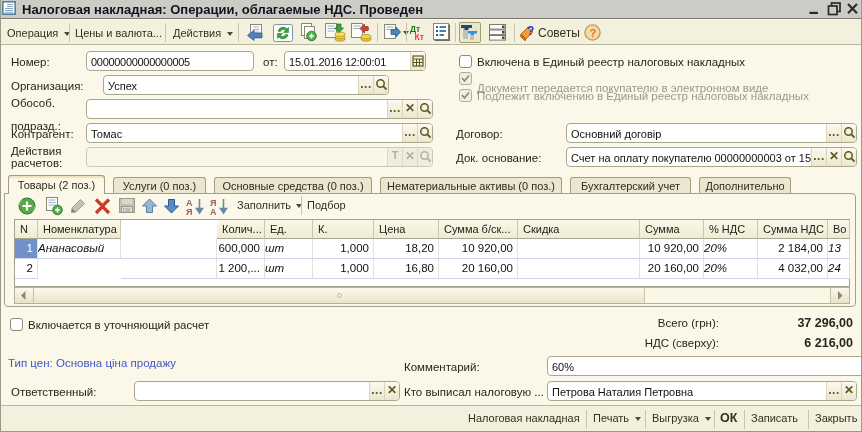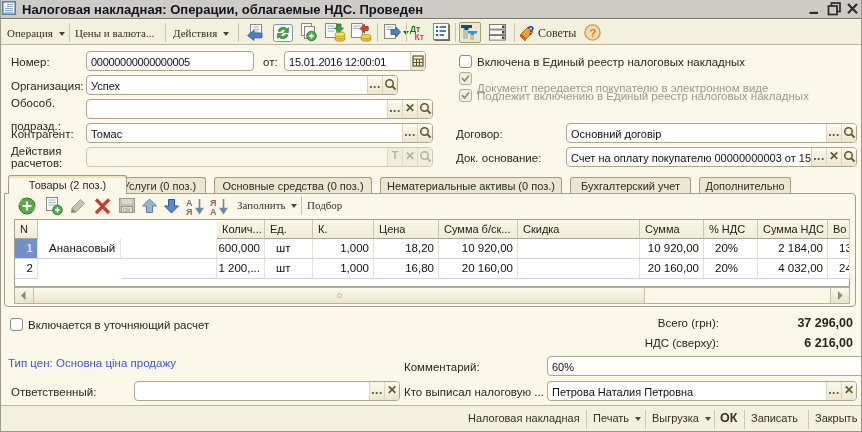--- a/index.html
+++ b/index.html
@@ -3,21 +3,21 @@
 <meta charset="utf-8">
 <style>
 * { margin:0; padding:0; box-sizing:border-box; }
 html,body { width:862px; height:432px; overflow:hidden; }
 body { font-family:"Liberation Sans", sans-serif; font-size:11.5px; color:#202020;
   background:#fbf8ea; position:relative; border:1px solid #9b998a; border-top:none; }
 .abs { position:absolute; }
 #title { left:0; top:0; width:860px; height:19px; background:#cccbc6; border-bottom:1px solid #777770; }
 #title .txt { position:absolute; left:28px; top:2px; font-weight:bold; font-size:13px; color:#13131f; }
 #tbar { left:0; top:20px; width:860px; height:25px; background:#f3f0de; border-bottom:1px solid #b9b6a0; }
-.tbtn { position:absolute; top:6px; height:16px; line-height:15px; color:#33321f; font-size:11px; white-space:nowrap;font-family:Liberation Serif, serif; }
+.tbtn { position:absolute; top:6px; height:16px; line-height:15px; color:#33321f; font-size:11px; white-space:nowrap; }
 .tsep { position:absolute; top:3px; width:1px; height:19px; background:#c9c6b0; }
 .caret { display:inline-block; width:0; height:0; border-left:3.5px solid transparent; border-right:3.5px solid transparent; border-top:4px solid #4b4a38; vertical-align:1px; margin-left:4px; }
 .lbl { position:absolute; color:#27261a; font-size:11.5px; white-space:nowrap; }
 .fld { position:absolute; height:20px; background:#fff; border:1px solid #aaa78b; border-radius:4px; overflow:hidden; font-size:11.5px; }
 .fld .tx { position:absolute; left:4px; top:3.5px; white-space:nowrap; color:#111; font-size:11px; }
 .fbtns { position:absolute; right:0; top:0; bottom:0; display:flex; }
 .fbtn { position:relative; width:15px; height:100%; background:linear-gradient(#fbf9f0,#ebe6ce); border-left:1px solid #d9d5b8; color:#5e5920; font-size:11px; text-align:center; font-weight:bold; }
 .fbtn span { position:absolute; left:0; right:0; top:1px; }
 .fbtn .dots { top:-2px; letter-spacing:0.5px; font-size:12px; line-height:20px; }
 .fbtn .ex { font-size:12px; }
@@ -29,21 +29,21 @@
 .cbl { position:absolute; font-size:11.5px; color:#27261a; white-space:nowrap; }
 .cbl.dis { color:#9c998a; }
 .tab { position:absolute; top:177px; height:17px; background:#eae6d0; border:1px solid #a09d84; border-bottom:none; border-radius:3px 3px 0 0; text-align:center; font-size:11px; color:#2c2b1d; line-height:16px; }
 .tab.act { top:175px; height:19px; background:#fbf8ea; z-index:5; line-height:18px; box-shadow:inset 0 2px 0 #f2e4b8; }
 #panel { left:3px; top:193px; width:852px; height:114px; border:1px solid #a3a083; border-radius:0 4px 4px 4px; background:#fbf8ea; }
 .pic { position:absolute; top:3px; }
 #tbl { position:absolute; left:9px; top:25px; width:836px; height:68px; background:#fff; border:1px solid #a5a28c; }
 .hd { position:absolute; top:0; height:19px; background:linear-gradient(#faf7e8,#eeebd5); border-right:1px solid #c8c5b0; border-bottom:1px solid #a8a590; font-size:11px; color:#23221a; line-height:19px; padding-left:5px; overflow:hidden; white-space:nowrap; }
 .cell { position:absolute; height:20px; font-size:11.5px; line-height:19px; color:#111; border-right:1px solid #e5e2d4; border-bottom:1px solid #ccd3e5; overflow:hidden; white-space:nowrap; }
 .rt { text-align:right; padding-right:4px; }
-.lt { padding-left:11px; }
+.lt { padding-left:0;font-style:italic; }
 #hscroll { position:absolute; left:9px; top:93px; width:836px; height:17px; background:#faf7e6; border:1px solid #b5b29a; }
 .sarr { position:absolute; top:0; width:19px; height:15px; background:linear-gradient(#faf8ec,#e8e3c8); border-right:1px solid #c5c2a8; border-left:1px solid #c5c2a8; }
 #btm { left:0; top:405px; width:860px; height:26px; border-top:1px solid #b9b6a0; background:#f3f0de; }
 .bb { position:absolute; top:6px; font-size:11px; color:#33321f; white-space:nowrap; }
 .blue { color:#4156c8; }
 .bold { font-weight:bold; }
 .rlbl { position:absolute; text-align:right; font-size:11.5px; color:#27261a; white-space:nowrap; }
 </style>
 </head>
 <body>
@@ -188,21 +188,21 @@
       <div class="fbtn"><svg width="13" height="13" style="margin-top:3px">
           <rect x="1" y="1" width="10" height="10" fill="none" stroke="#5e5920" stroke-width="1.2"></rect>
           <line x1="1" y1="4" x2="11" y2="4" stroke="#5e5920"></line>
           <line x1="4.5" y1="4" x2="4.5" y2="11" stroke="#5e5920"></line>
           <line x1="7.5" y1="4" x2="7.5" y2="11" stroke="#5e5920"></line>
           <line x1="1" y1="7.5" x2="11" y2="7.5" stroke="#5e5920"></line>
         </svg></div>
     </div>
   </div>
 <span class="lbl" style="left:10px;top:80px">Организация:</span>
-<div class="fld" style="left:85px;top:75px;width:312px">
+<div class="fld" style="left:102px;top:75px;width:286px">
     <span class="tx">Успех</span>
   <div class="fbtns">
       <div class="fbtn">
         <span class="dots">...</span>
       </div>
       <div class="fbtn"><svg width="13" height="15" style="margin-top:2px">
           <circle cx="5.5" cy="5.5" r="3.7" fill="none" stroke="#5e5920" stroke-width="1.5"></circle>
           <line x1="8.2" y1="8.2" x2="11.5" y2="11.5" stroke="#5e5920" stroke-width="1.8"></line>
         </svg></div>
     </div>
@@ -290,21 +290,21 @@
       <div class="fbtn">
         <span class="ex">✕</span>
       </div>
       <div class="fbtn"><svg width="13" height="15" style="margin-top:2px">
           <circle cx="5.5" cy="5.5" r="3.7" fill="none" stroke="#5e5920" stroke-width="1.5"></circle>
           <line x1="8.2" y1="8.2" x2="11.5" y2="11.5" stroke="#5e5920" stroke-width="1.8"></line>
         </svg></div>
     </div>
   </div>
 
-<div class="tab act" style="left:7px;width:119px">Товары (2 поз.)</div>
+<div class="tab act" style="left:7px;width:97px">Товары (2 поз.)</div>
 <div class="tab" style="left:112px;width:93px">Услуги (0 поз.)</div>
 <div class="tab" style="left:213px;width:158px">Основные средства (0 поз.)</div>
 <div class="tab" style="left:379px;width:182px">Нематериальные активы (0 поз.)</div>
 <div class="tab" style="left:569px;width:121px">Бухгалтерский учет</div>
 <div class="tab" style="left:698px;width:92px">Дополнительно</div>
 
 <div id="panel" class="abs">
 
   <svg class="pic" style="left:13px" width="19" height="19">
     <circle cx="9" cy="9" r="8" fill="#5aa84a" stroke="#2a7a22" stroke-width="1"></circle>
@@ -354,20 +354,21 @@
   <svg class="pic" style="left:205px" width="20" height="19">
     <text x="0" y="8.5" font-size="9" font-weight="bold" fill="#a05a5a" font-family="Liberation Sans">Я</text>
     <text x="0" y="17.5" font-size="9" font-weight="bold" fill="#8a6a6a" font-family="Liberation Sans">А</text>
     <path d="M13.5 2 L13.5 13 M13.5 16 L10.5 11.5 L16.5 11.5 Z" stroke="#6a88a8" stroke-width="1.6" fill="#6a88a8"></path>
   </svg>
   <span class="tbtn" style="left:232px;top:4px">Заполнить<span class="caret" style="margin-left:5px"></span></span>
   <span class="tsep" style="left:296px;top:2px"></span>
   <span class="tbtn" style="left:302px;top:4px">Подбор</span>
   <div id="tbl">
       <div class="hd" style="left:0px;width:23px">N</div>
+      <div class="hd" style="left:23px;width:83px">Номенклатура</div>
       <div class="hd" style="left:202px;width:48px">Колич...</div>
       <div class="hd" style="left:250px;width:48px">Ед.</div>
       <div class="hd" style="left:298px;width:61px">К.</div>
       <div class="hd" style="left:359px;width:65px">Цена</div>
       <div class="hd" style="left:424px;width:79px">Сумма б/ск...</div>
       <div class="hd" style="left:503px;width:122px">Скидка</div>
       <div class="hd" style="left:625px;width:64px">Сумма</div>
       <div class="hd" style="left:689px;width:54px">% НДС</div>
       <div class="hd" style="left:743px;width:70px">Сумма НДС</div>
       <div class="hd" style="left:813px;width:22px">Во</div>

